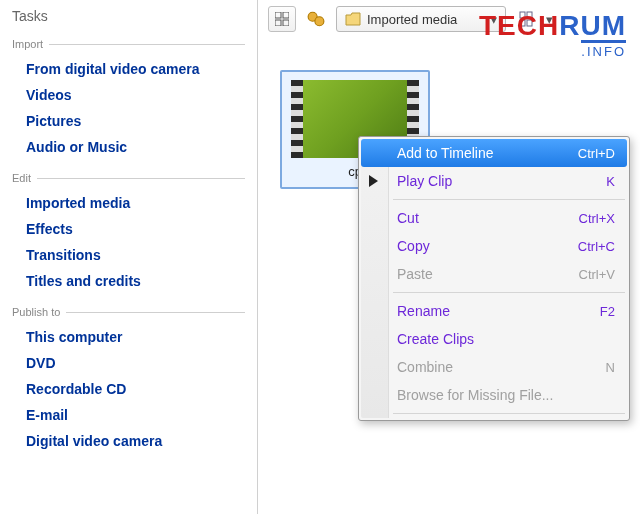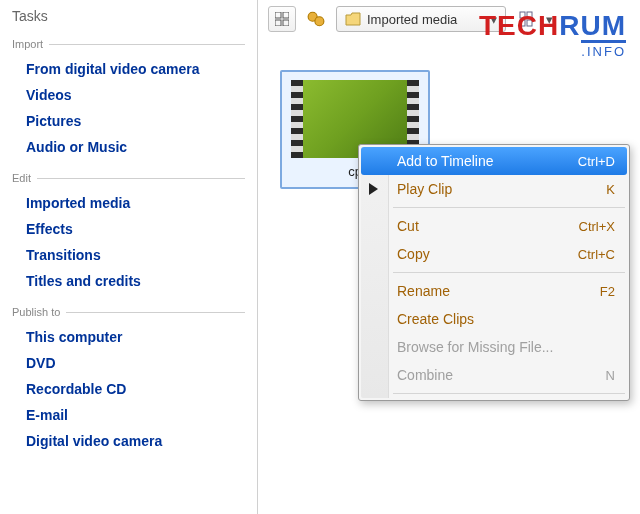--- a/index.html
+++ b/index.html
@@ -133,38 +133,37 @@
 .context-menu {
   position: absolute;
   top: 136px;
   left: 358px;
   width: 272px;
   background: #f5f5f5;
   border: 1px solid #9a9a9a;
   border-radius: 3px;
   box-shadow: 2px 3px 8px rgba(0,0,0,0.25);
   padding: 2px;
-  margin-top: 8px;
 }
 .menu-iconbar {
   position: absolute;
   left: 2px; top: 2px; bottom: 2px;
   width: 28px;
   background: linear-gradient(#f2f2f2, #e8e8e8);
   border-right: 1px solid #ddd;
   border-radius: 2px 0 0 2px;
 }
 .menu-item {
   position: relative;
   display: flex;
   align-items: center;
   height: 28px;
   padding: 0 12px 0 36px;
   font-size: 14px;
-  color: #a16207;
+  color: #6d28d9;
   cursor: pointer;
 }
 .menu-item .shortcut {
   margin-left: auto;
   font-size: 13px;
 }
 .menu-item.highlight {
   background: linear-gradient(#4aa3ff, #1f7be6);
   color: #fff;
   border-radius: 3px;
@@ -289,30 +288,34 @@
       </div>
       <div class="menu-sep"></div>
       <div class="menu-item">
         <span>Cut</span>
         <span class="shortcut">Ctrl+X</span>
       </div>
       <div class="menu-item">
         <span>Copy</span>
         <span class="shortcut">Ctrl+C</span>
       </div>
+      <div class="menu-item disabled">
+        <span>Paste</span>
+        <span class="shortcut">Ctrl+V</span>
+      </div>
       <div class="menu-sep"></div>
       <div class="menu-item">
         <span>Rename</span>
         <span class="shortcut">F2</span>
       </div>
       <div class="menu-item">
         <span>Create Clips</span>
-      </div>
-      <div class="menu-item disabled">
-        <span>Browse for Missing File...</span>
       </div>
       <div class="menu-item disabled">
         <span>Combine</span>
         <span class="shortcut">N</span>
       </div>
+      <div class="menu-item disabled">
+        <span>Browse for Missing File...</span>
+      </div>
       <div class="menu-sep"></div>
     </div>
 </div>
 
 </body></html>

